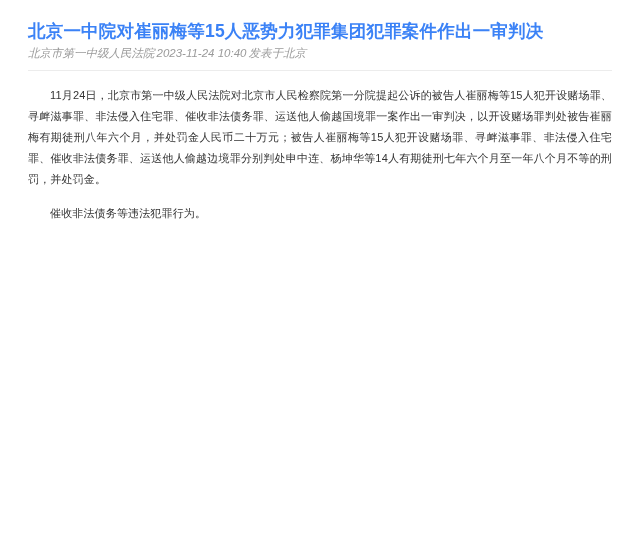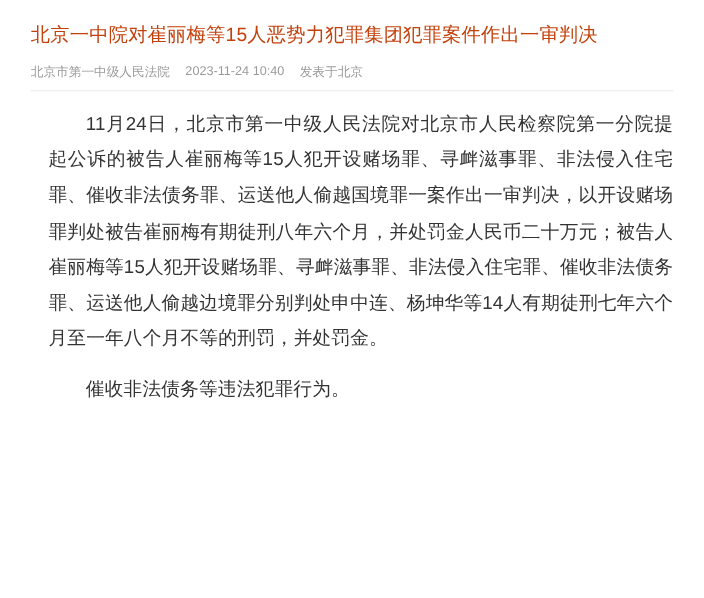--- a/index.html
+++ b/index.html
@@ -15,47 +15,48 @@
   }
   .page {
     width: 640px;
     height: 544px;
     box-sizing: border-box;
     padding: 16px 28px 0 28px;
     background: #ffffff;
   }
   .title {
     font-size: 17.5px;
-    font-weight: normal;
-    color: #c2410c;
+    font-weight: bold;
+    color: #3b82f6;
     line-height: 1.35;
     letter-spacing: 0.2px;
     margin: 4px 0 0 0;
   }
   .meta-row {
     display: flex;
     align-items: center;
-    gap: 14px;
-    margin-top: 14px;
+    gap: 2px;
+    margin-top: 2px;
     padding-bottom: 9px;
     border-bottom: 1px solid #ececec;
+    font-style: italic;
   }
   .meta-source,
   .meta-time,
   .meta-place {
     font-size: 11.5px;
     color: #9a9a9a;
     white-space: nowrap;
   }
   .article {
     margin-top: 14px;
   }
   .article p {
-    margin: 0 0 13px 16px;
-    font-size: 17px;
+    margin: 0 0 13px 0;
+    font-size: 11px;
     line-height: 1.92;
     color: #333333;
     text-align: justify;
     text-indent: 2em;
     letter-spacing: 0.15px;
   }
   .article p:last-child {
     margin-bottom: 0;
   }
 </style>

